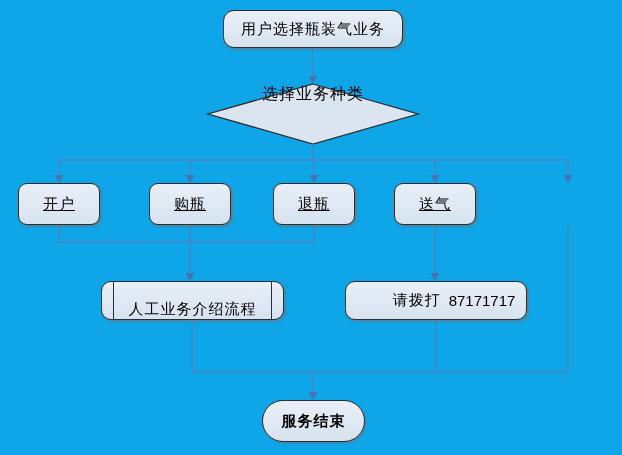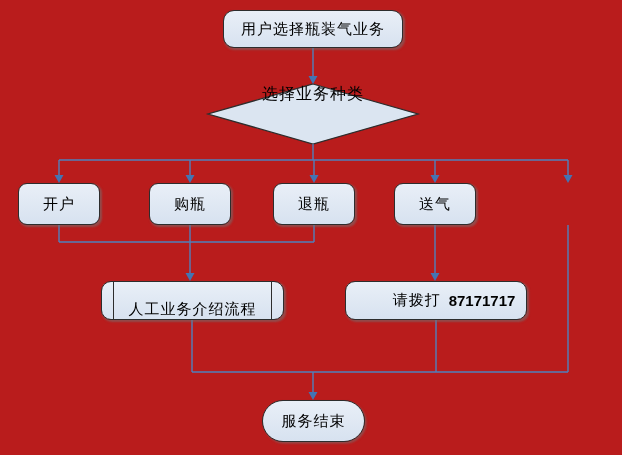--- a/index.html
+++ b/index.html
@@ -1,61 +1,61 @@
 <!DOCTYPE html>
 <html><head>
 <meta charset="utf-8">
 <style>
   html,body{margin:0;padding:0;background:#fff;}
   #stage{
     position:relative;
     width:622px;height:455px;
-    background:#b91c1c;
+    background:#0ea5e9;
     overflow:hidden;
     font-family:"Liberation Serif","DejaVu Serif",serif;
   }
   #connectors{position:absolute;left:0;top:0;width:622px;height:455px;}
   .node{
     position:absolute;
     box-sizing:border-box;
     background:linear-gradient(180deg,#e9eff7 0%,#d7e2f0 100%);
     border:1.2px solid #2d2d2d;
     border-radius:9px;
     display:flex;
     align-items:center;
     justify-content:center;
     font-size:15px;
     color:#000;
     letter-spacing:1px;
     box-shadow:1.5px 1.5px 2px rgba(115,115,115,.55);
   }
   .node--start{left:223px;top:10px;width:180px;height:38px;border-radius:11px;}
-  .node--opt{top:183px;width:82px;height:42px;}
+  .node--opt{top:183px;width:82px;height:42px;text-decoration:underline;}
   .node--opt1{left:18px;}
   .node--opt2{left:149px;}
   .node--opt3{left:273px;}
   .node--opt4{left:394px;}
   .node--opt5{left:527px;}
   .node--intro{left:101px;top:281px;width:183px;height:39px;border-radius:10px;align-items:flex-end;}
   .node--call{left:345px;top:281px;width:182px;height:39px;border-radius:10px;padding-left:36px;}
-  .node--end{left:262px;top:400px;width:103px;height:42px;border-radius:21px;}
+  .node--end{left:262px;top:400px;width:103px;height:42px;border-radius:21px;font-weight:bold;}
   .diamond-label{
     position:absolute;left:208px;top:84px;width:210px;height:60px;
     display:flex;align-items:flex-start;justify-content:center;
     font-size:16px;letter-spacing:1px;color:#000;
   }
   .subbar{
     position:absolute;top:0;bottom:0;width:0;
     border-left:1.2px solid #2d2d2d;
   }
   .subbar--l{left:11px;}
   .subbar--r{right:11px;}
   .phone{
     font-family:"Liberation Sans","DejaVu Sans",sans-serif;
-    font-weight:bold;
+    font-weight:normal;
     font-size:15px;
     letter-spacing:0;
     margin-left:8px;
   }
 </style>
 </head>
 <body>
 
 <div id="stage">
 

